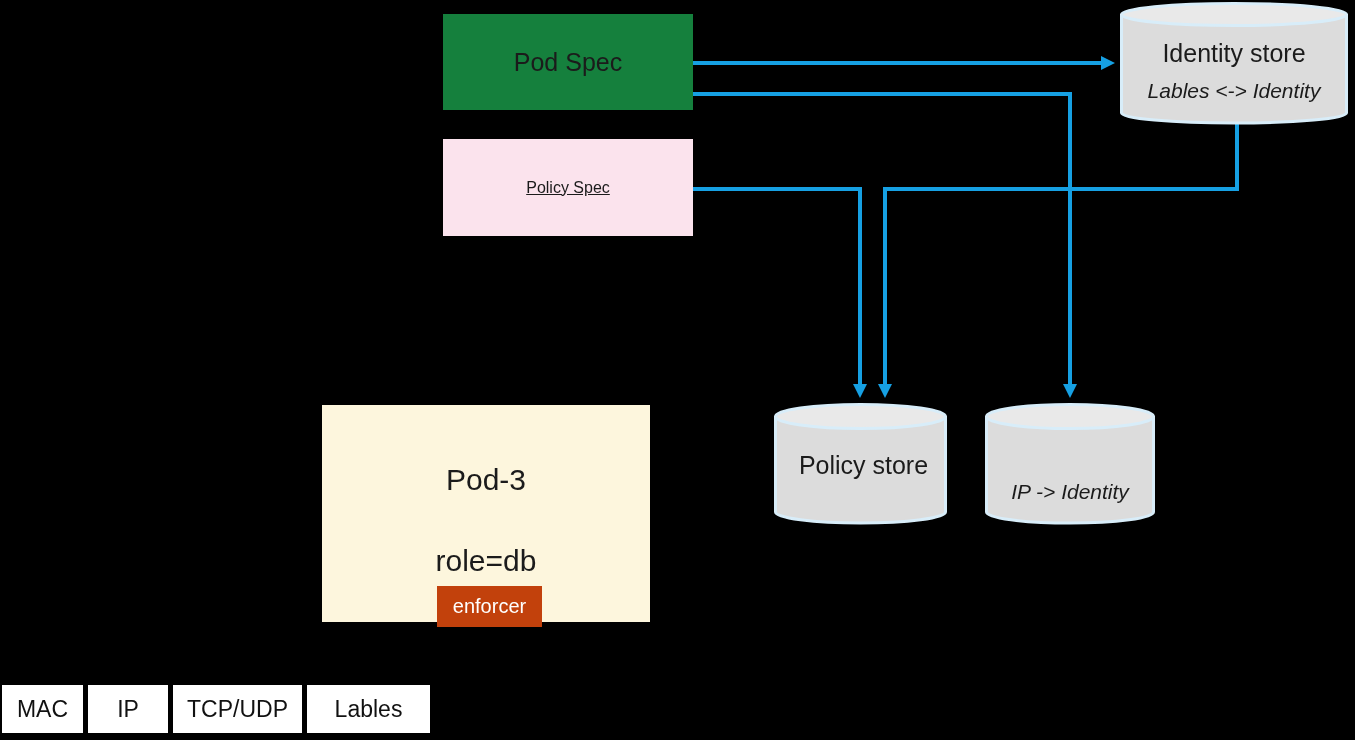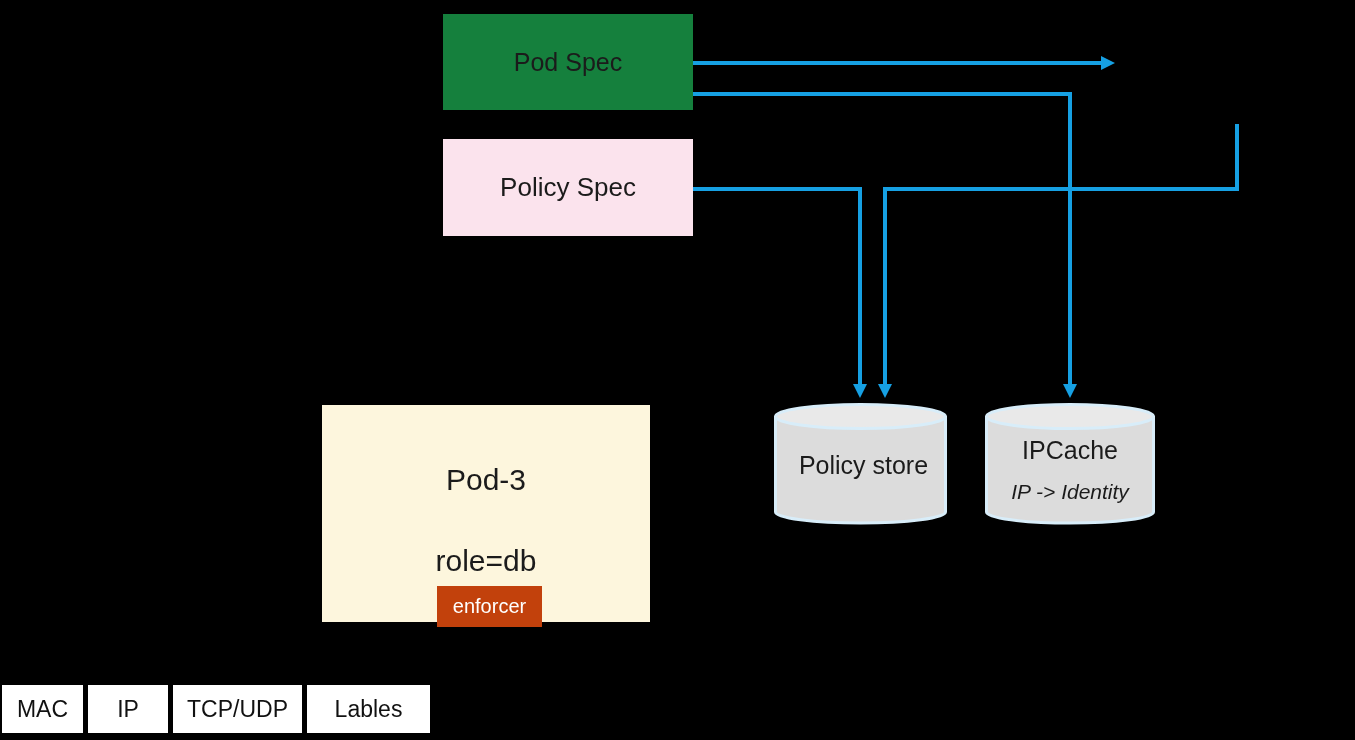--- a/index.html
+++ b/index.html
@@ -25,21 +25,21 @@
   
   .node-box {
     position: absolute;
     display: flex;
     align-items: center;
     justify-content: center;
     color: #1b1b1b;
     z-index: 2;
   }
   .pod-spec   { left: 443px; top: 14px;  width: 250px; height: 96px; background: #15803d; font-size: 25px; }
-  .policy-spec{ left: 443px; top: 139px; width: 250px; height: 97px; background: #fbe3ed; font-size: 26px; }
+  .policy-spec{ left: 443px; top: 139px; width: 250px; height: 97px; background: #fbe3ed; font-size: 16px; text-decoration: underline; }
 
   .pod1 {
     position: absolute;
     left: 322px; top: 405px;
     width: 328px; height: 217px;
     background: #fdf6dd;
     z-index: 2;
   }
   .pod1-title, .pod1-role {
     position: absolute;
@@ -134,35 +134,42 @@
   </svg>
 
   <div class="node-box pod-spec">
     <span>Pod Spec</span>
   </div>
 
   <div class="node-box policy-spec">
     <span>Policy Spec</span>
   </div>
 
+  <div class="cylinder identity-store">
+    <svg width="228" height="134" viewBox="0 0 228 134">
+      <path d="M1.5,12 V111 A112.5,10 0 0 0 226.5,111 V12" fill="#dcdcdc" stroke="#d8edf9" stroke-width="3"></path>
+      <ellipse cx="114" cy="12.5" rx="112.5" ry="11" fill="#e9e9e9" stroke="#d8edf9" stroke-width="3"></ellipse>
+    </svg>
+    <div class="cyl-text cyl-title">Identity store</div>
+    <div class="cyl-text cyl-sub">Lables &lt;-&gt; Identity</div>
+  </div>
 
   <div class="cylinder policy-store">
     <svg width="173" height="134" viewBox="0 0 173 134">
       <path d="M1.5,14 V110 A85,11 0 0 0 171.5,110 V14" fill="#dcdcdc" stroke="#d8edf9" stroke-width="3"></path>
       <ellipse cx="86.5" cy="14.5" rx="85" ry="12" fill="#e9e9e9" stroke="#d8edf9" stroke-width="3"></ellipse>
     </svg>
     <div class="cyl-text cyl-title">Policy store</div>
   </div>
 
   <div class="cylinder ipcache">
     <svg width="170" height="134" viewBox="0 0 170 134">
       <path d="M1.5,14 V110 A83.5,11 0 0 0 168.5,110 V14" fill="#dcdcdc" stroke="#d8edf9" stroke-width="3"></path>
       <ellipse cx="85" cy="14.5" rx="83.5" ry="12" fill="#e9e9e9" stroke="#d8edf9" stroke-width="3"></ellipse>
     </svg>
-    <div class="cyl-text cyl-title">IPCache</div>
     <div class="cyl-text cyl-sub">IP -&gt; Identity</div>
   </div>
 
   <div class="pod1">
     <div class="pod1-title">Pod-3</div>
     <div class="pod1-role">role=db</div>
   </div>
 
   <div class="enforcer">
     <span>enforcer</span>

